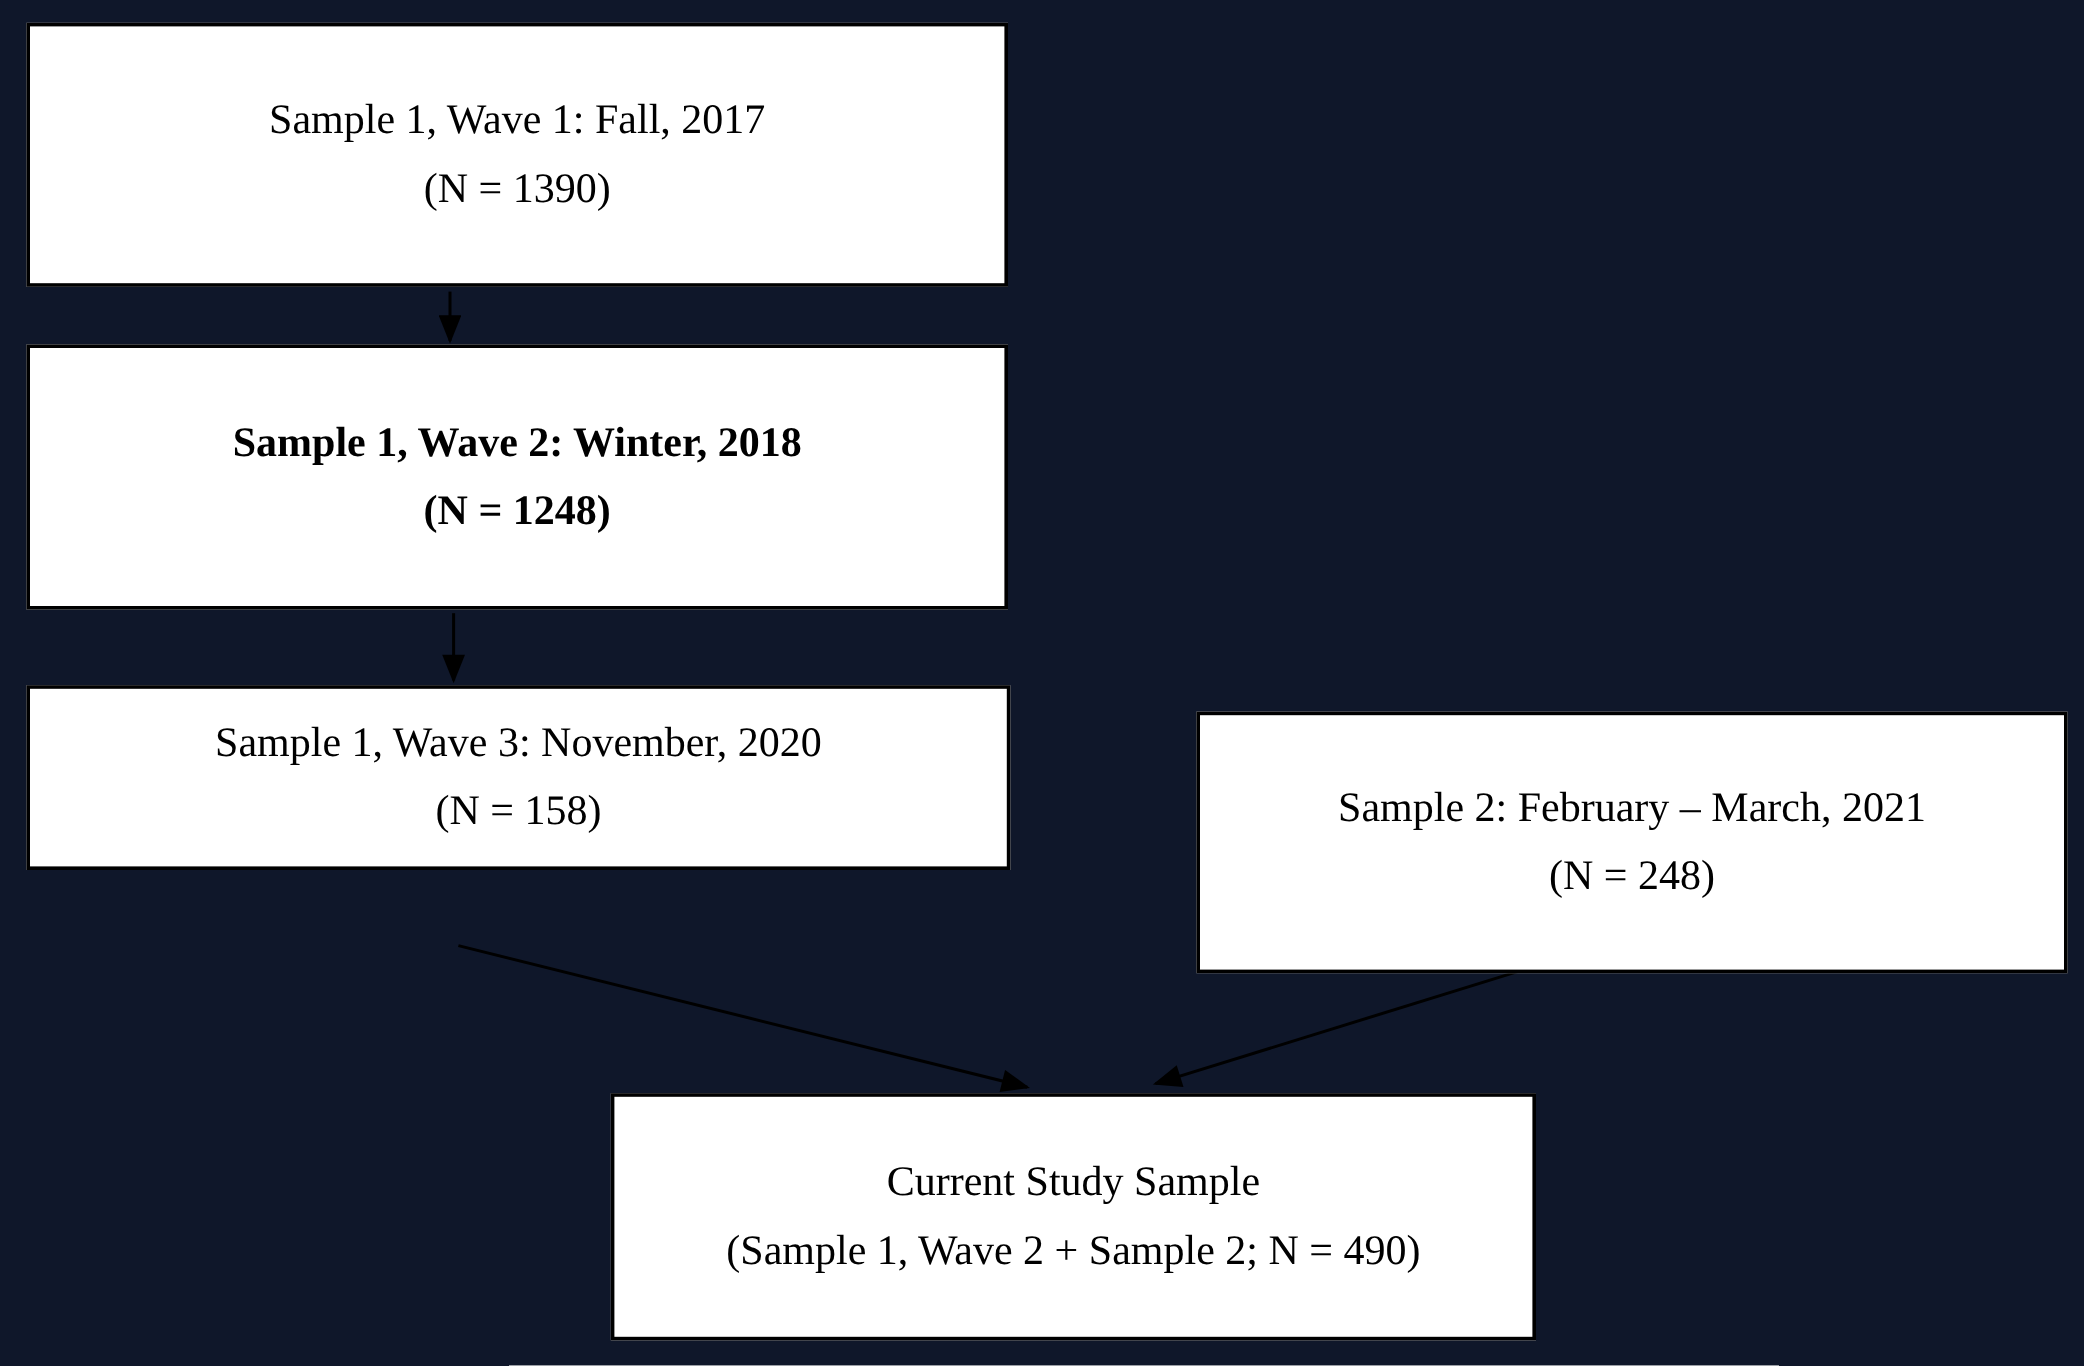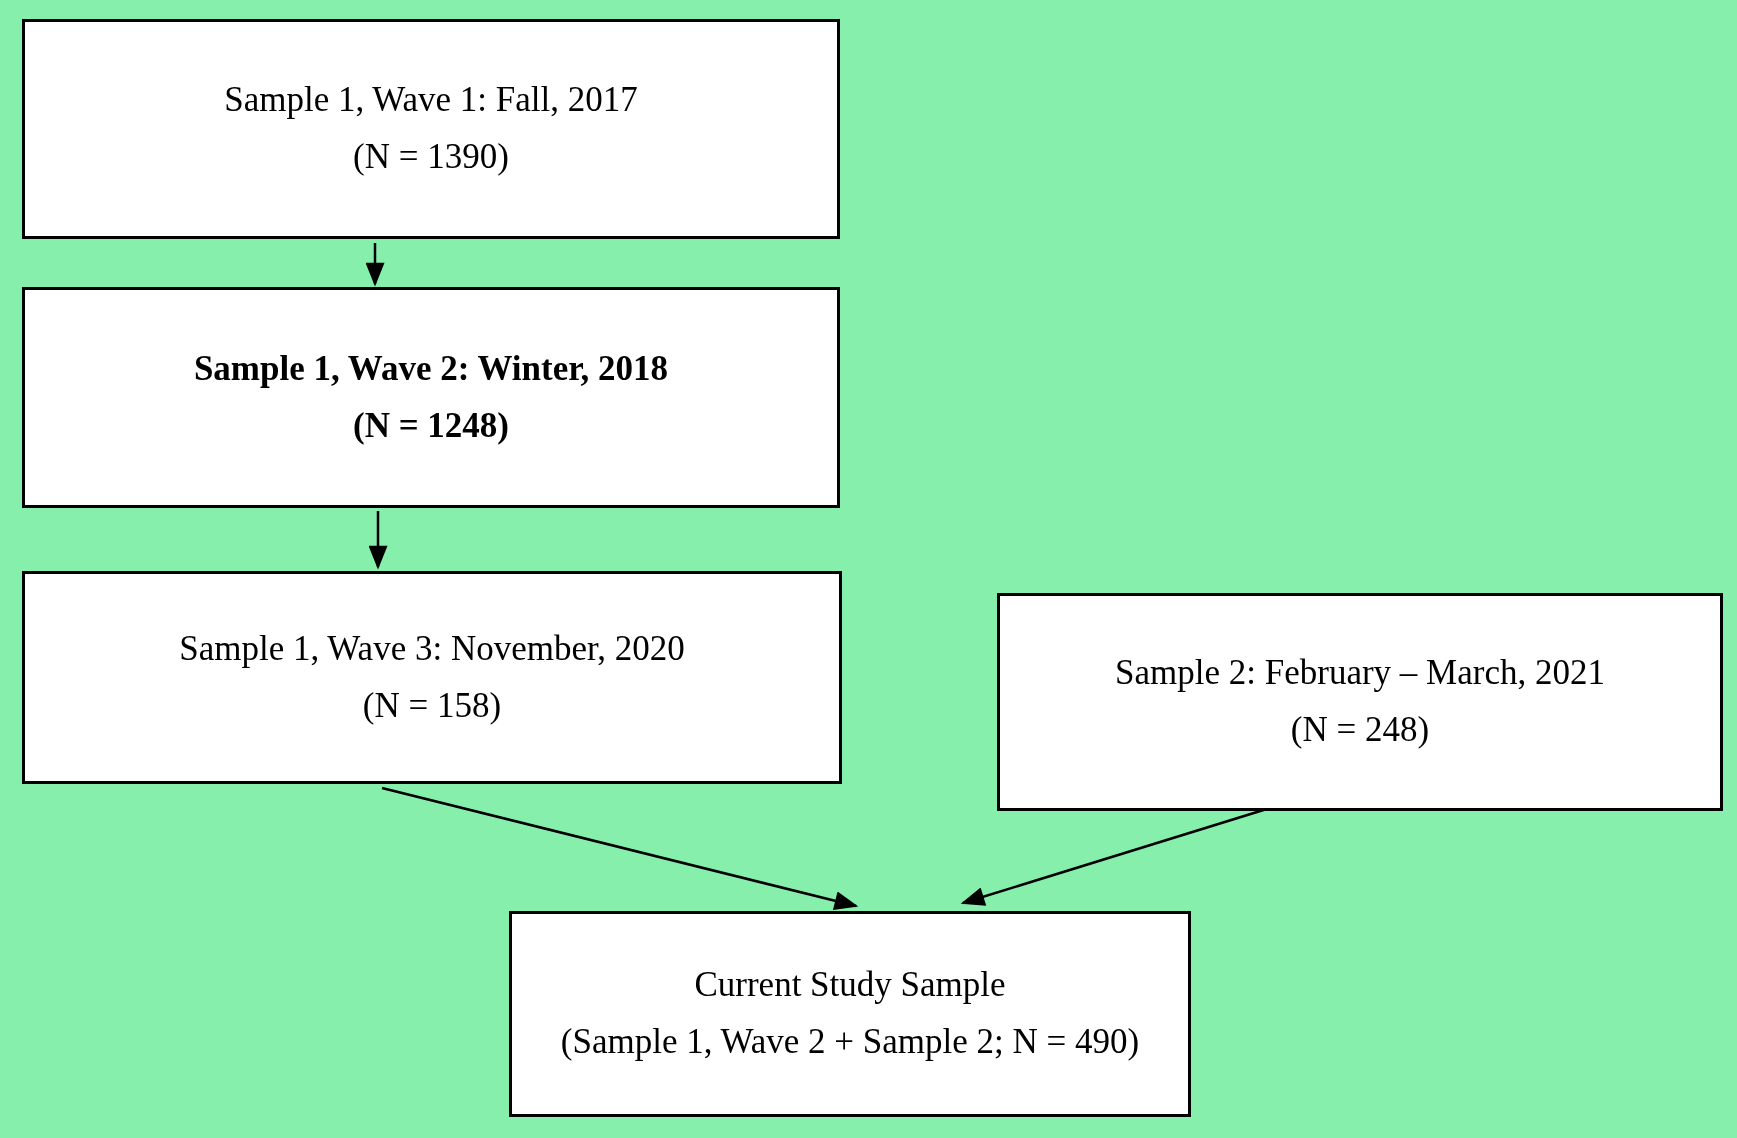--- a/index.html
+++ b/index.html
@@ -8,21 +8,21 @@
     background: #ffffff;
   }
   body {
     font-family: "Liberation Serif", "DejaVu Serif", serif;
     color: #000000;
   }
   .canvas {
     position: relative;
     width: 1737px;
     height: 1138px;
-    background: #86efac;
+    background: #0f172a;
     overflow: hidden;
   }
   .node {
     position: absolute;
     box-sizing: border-box;
     border: 3px solid #000000;
     background: #ffffff;
     display: flex;
     flex-direction: column;
     align-items: center;
@@ -42,23 +42,23 @@
     height: 1138px;
     pointer-events: none;
   }
   .arrows line {
     stroke: #000000;
     stroke-width: 2.5px;
   }
   
   #node-0 { left: 22px;  top: 19px;  width: 818px; height: 220px; }
   #node-1 { left: 22px;  top: 287px; width: 818px; height: 221px; font-weight: bold; }
-  #node-2 { left: 22px;  top: 571px; width: 820px; height: 213px; }
+  #node-2 { left: 22px;  top: 571px; width: 820px; height: 154px; }
   #node-3 { left: 997px; top: 571px; width: 726px; height: 218px; margin-top: 22px; }
-  #node-4 { left: 509px; top: 911px; width: 682px; height: 206px; }
+  #node-4 { left: 509px; top: 911px; width: 771px; height: 206px; }
 </style>
 </head>
 <body>
 
 <div class="canvas">
 
   <svg class="arrows" viewBox="0 0 1737 1138" xmlns="http://www.w3.org/2000/svg" aria-hidden="true">
     <defs>
       <marker id="ah" viewBox="0 0 10 8" refX="9" refY="4" markerWidth="26" markerHeight="19" markerUnits="userSpaceOnUse" orient="auto">
         <path d="M0,0 L10,4 L0,8 Z" fill="#000000"></path>

